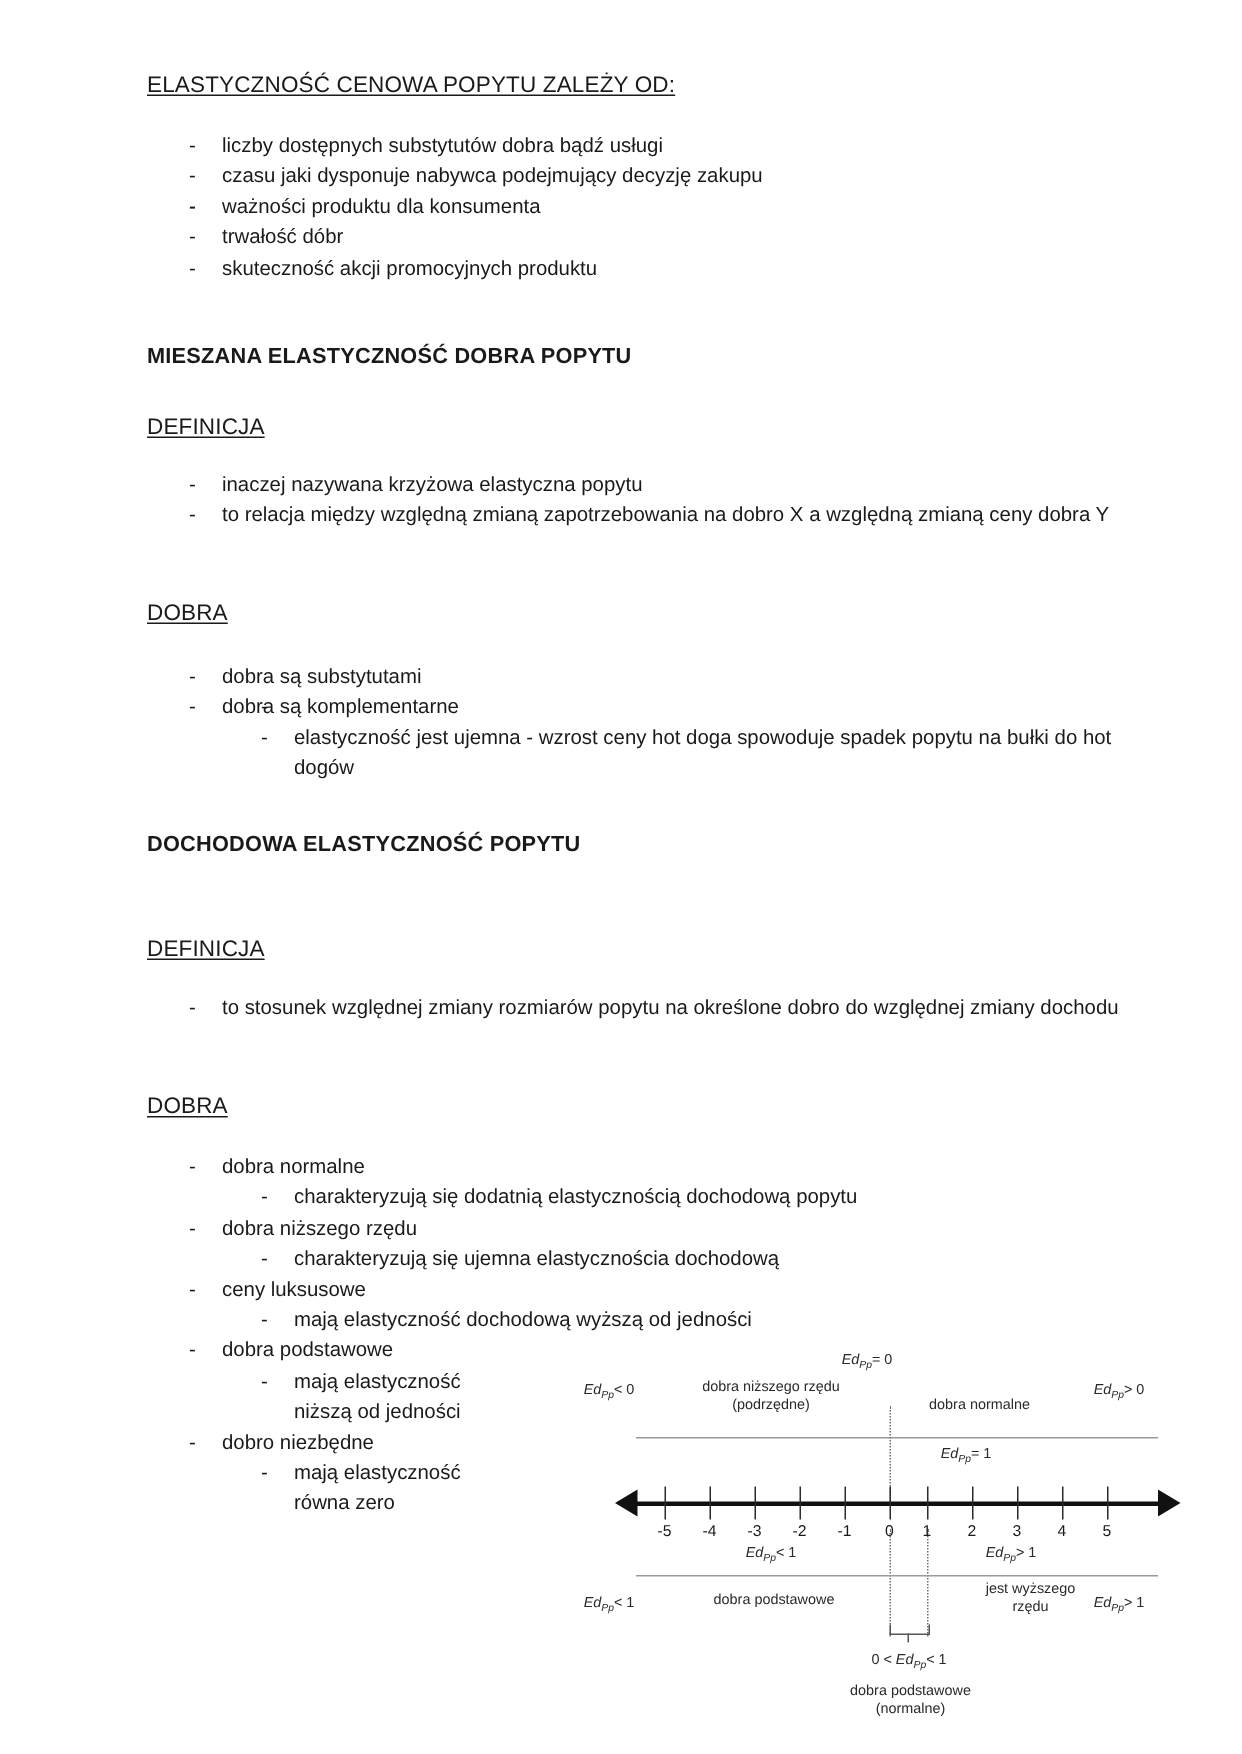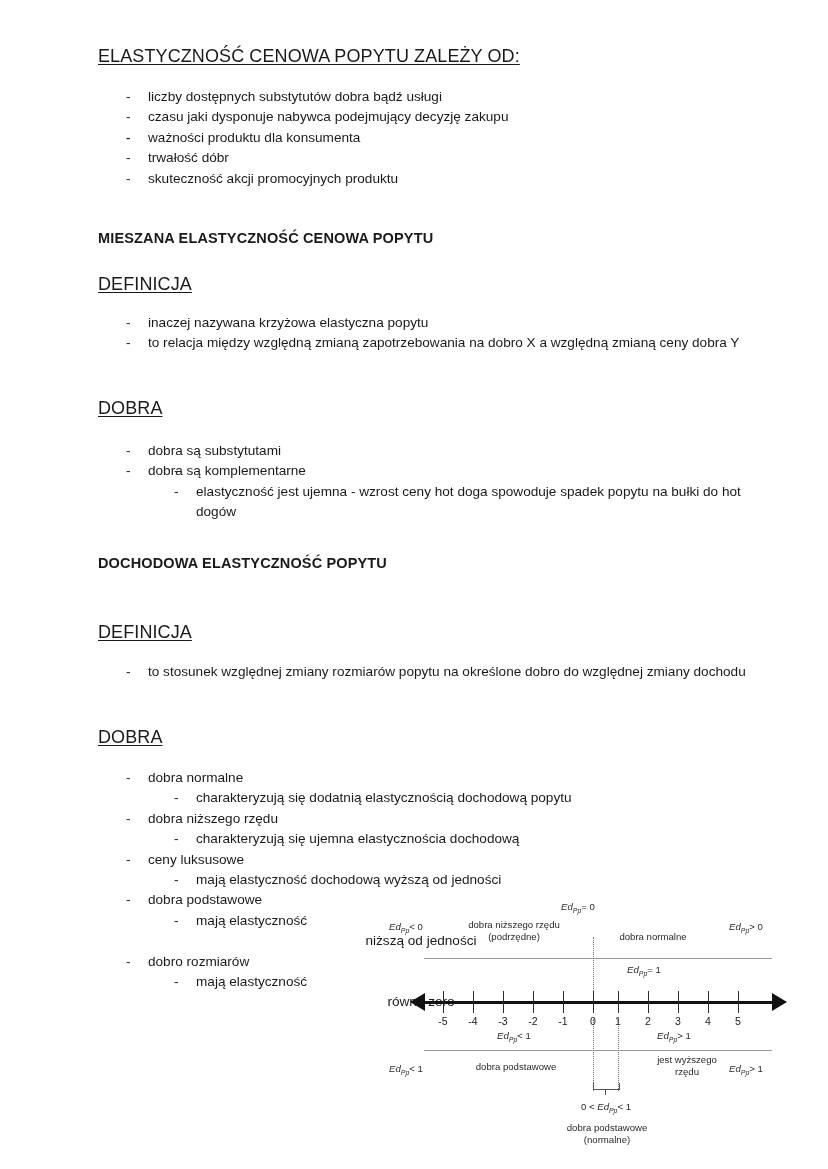--- a/index.html
+++ b/index.html
@@ -20,21 +20,21 @@
     position: absolute;
     left: 0; top: 0;
     width: 828px;
     height: 1169px;
     background: #ffffff;
   }
 
   
   .sec-head-underline {
     position: absolute;
-    font-size: 18px;
+    font-size: 15px;
     line-height: 17px;
     text-decoration: underline;
     text-underline-offset: 2px;
     letter-spacing: 0.1px;
     white-space: nowrap;
   }
   .sec-head-bold {
     position: absolute;
     font-size: 14.5px;
     line-height: 18px;
@@ -59,21 +59,20 @@
     top: 0;
   }
   .bullet.l2 {
     padding-left: 70px;
   }
   .bullet.l2 > .dash {
     left: 48px;
   }
   .bullet .cont {
     display: block;
-    text-align: center;
   }
 
   
   .diagram {
     position: absolute;
     left: 366px;
     top: 893px;
     width: 420px;
     height: 250px;
     font-size: 9.6px;
@@ -163,21 +162,21 @@
       <span class="dash">-</span><span>ważności produktu dla konsumenta</span>
     </div>
     <div class="bullet">
       <span class="dash">-</span><span>trwałość dóbr</span>
     </div>
     <div class="bullet">
       <span class="dash">-</span><span>skuteczność akcji promocyjnych produktu</span>
     </div>
   </div>
 
-  <div class="sec-head-bold" style="left:98px; top:229px;">MIESZANA ELASTYCZNOŚĆ CENOWA POPYTU</div>
+  <div class="sec-head-bold" style="left:98px; top:229px;">MIESZANA ELASTYCZNOŚĆ DOBRA POPYTU</div>
 
   <div class="sec-head-underline" style="left:98px; top:276px;">DEFINICJA</div>
 
   <div class="bullet-list" style="left:126px; top:313px; width:636px;">
     <div class="bullet">
       <span class="dash">-</span><span>inaczej nazywana krzyżowa elastyczna popytu</span>
     </div>
     <div class="bullet">
       <span class="dash">-</span><span>to relacja między względną zmianą zapotrzebowania na dobro X a względną zmianą ceny dobra Y</span>
     </div>
@@ -231,21 +230,21 @@
     <div class="bullet l2">
       <span class="dash">-</span><span>mają elastyczność dochodową wyższą od jedności</span>
     </div>
     <div class="bullet">
       <span class="dash">-</span><span>dobra podstawowe</span>
     </div>
     <div class="bullet l2">
       <span class="dash">-</span><span>mają elastyczność</span><span class="cont">niższą od jedności</span>
     </div>
     <div class="bullet">
-      <span class="dash">-</span><span>dobro rozmiarów</span>
+      <span class="dash">-</span><span>dobro niezbędne</span>
     </div>
     <div class="bullet l2">
       <span class="dash">-</span><span>mają elastyczność</span><span class="cont">równa zero</span>
     </div>
   </div>
 
   <div class="diagram">
 
     <div class="dg-label dg-formula" style="left:172px; top:8px; width:80px;">
       <span>Ed</span><sub>Pp</sub><span class="op">= 0</span>

